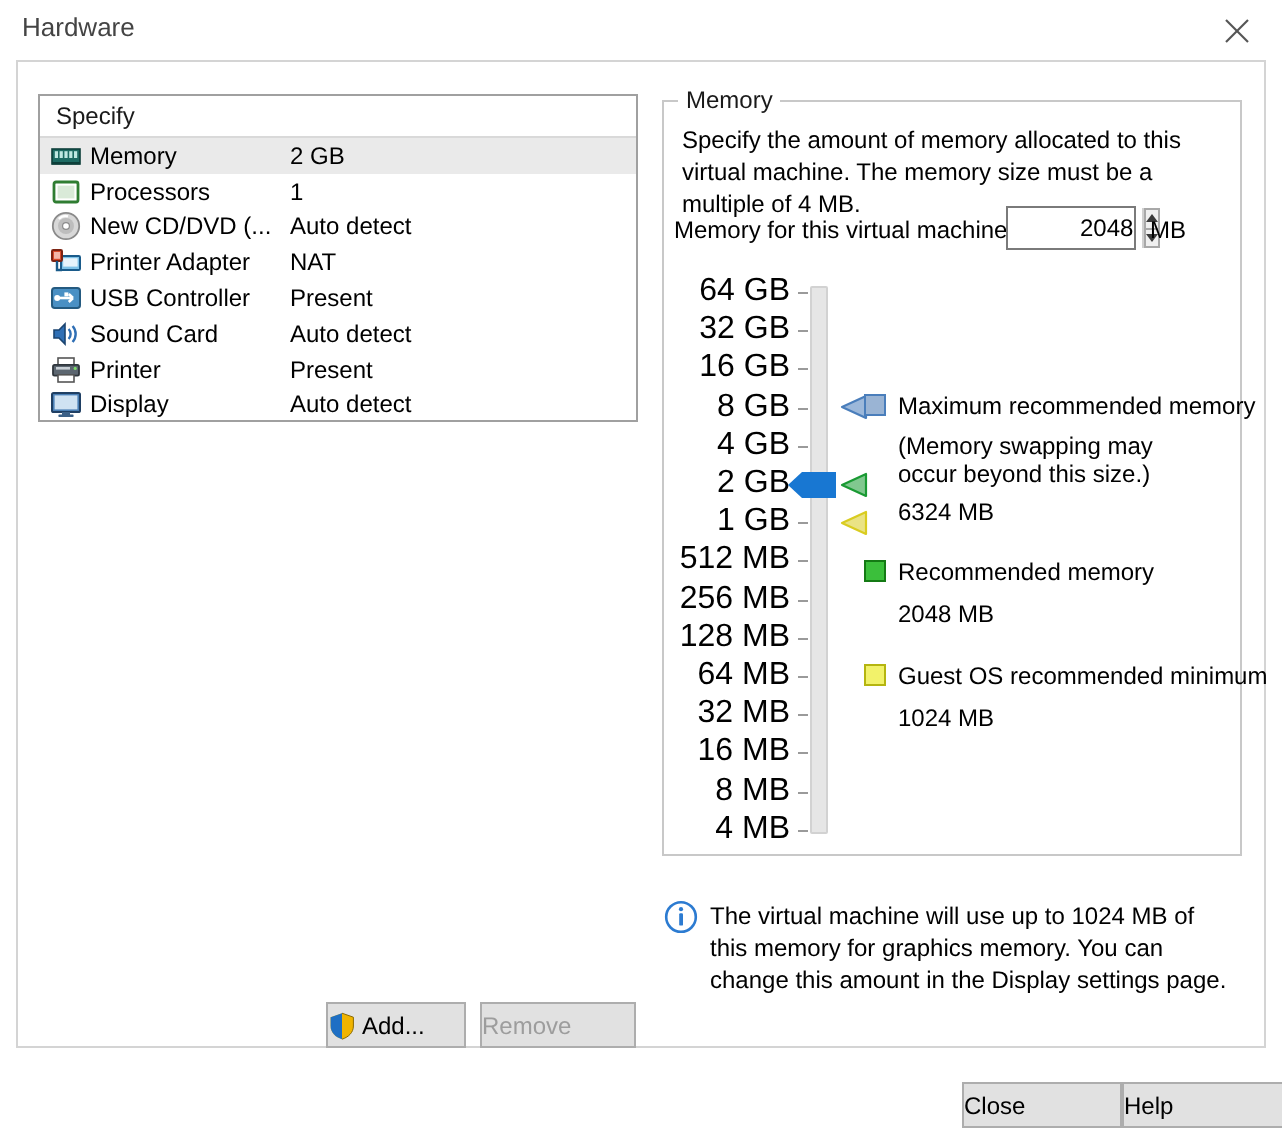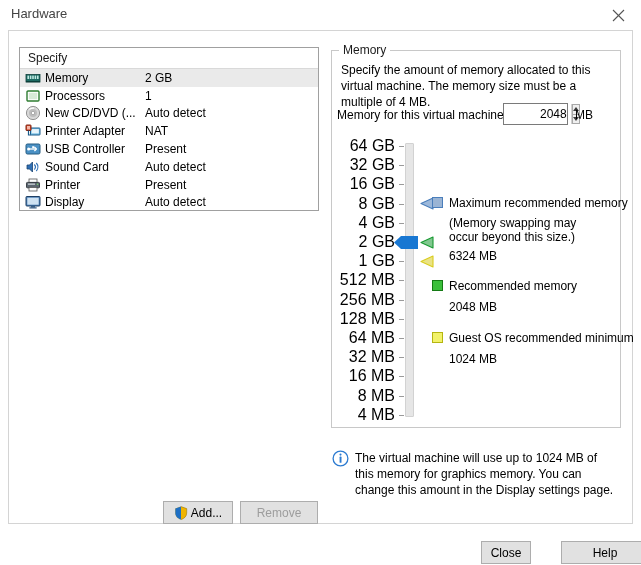--- a/index.html
+++ b/index.html
@@ -113,21 +113,21 @@
   .btn {
     font-family: "Liberation Sans", sans-serif;
     font-size: 12px;
     background: #e1e1e1;
     border: 1px solid #adadad;
     color: #000;
     box-sizing: border-box;
     cursor: default;
     display: inline-flex;
     align-items: center;
-    justify-content: center;
+    justify-content: flex-start;
     padding: 0;
   }
   .btn.disabled { color: #9d9d9d; }
   .btn-add {
     position: absolute;
     left: 163px; top: 501px;
     width: 70px; height: 23px;
     gap: 3px;
   }
   .btn-remove {
@@ -298,21 +298,21 @@
     width: 262px;
     font-size: 12px;
     line-height: 16px;
     color: #000;
   }
 
   
   .btn-close {
     position: absolute;
     left: 481px; top: 541px;
-    width: 50px; height: 23px;
+    width: 80px; height: 23px;
   }
   .btn-help {
     position: absolute;
     left: 561px; top: 541px;
     width: 88px; height: 23px;
   }
 </style>
 </head>
 <body>
 

